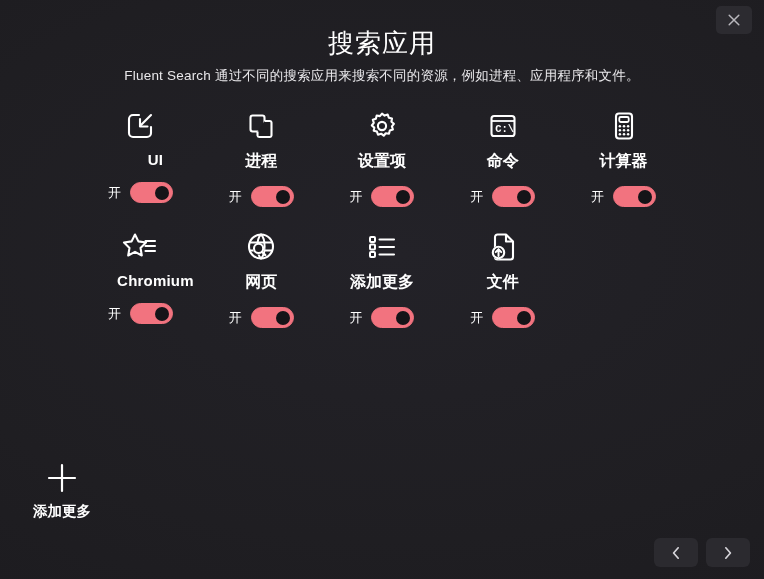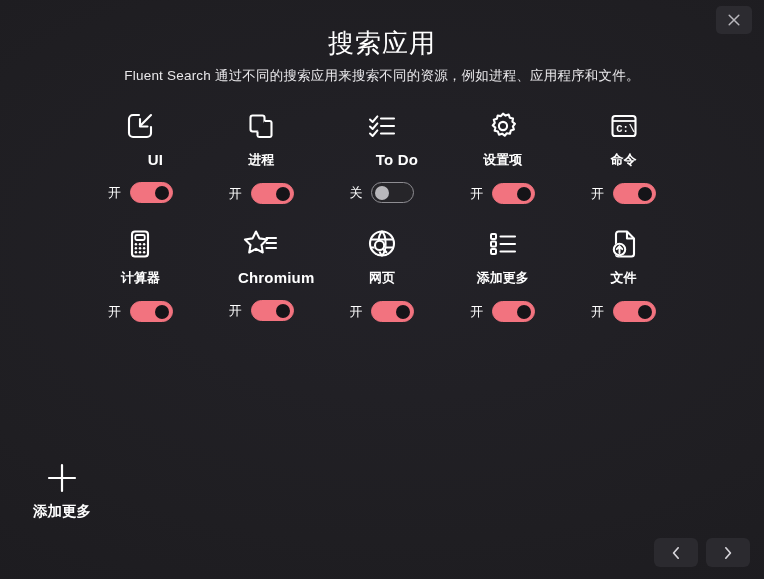--- a/index.html
+++ b/index.html
@@ -94,21 +94,21 @@
     height: 40px;
     display: flex;
     align-items: center;
     justify-content: center;
     cursor: pointer;
   }
   .app-icon svg { display: block; }
 
   .app-label {
     margin-top: 5px;
-    font-size: 13px;
+    font-size: 16px;
     font-weight: 700;
     color: #ffffff;
     text-align: center;
     white-space: nowrap;
   }
   .app-label.latin { font-size: 15px; letter-spacing: 0.2px; padding-left: 30px; }
 
   
   .toggle-row {
     margin-top: 14px;
@@ -247,37 +247,20 @@
       </div>
       <div class="app-label">进程</div>
       <div class="toggle-row">
         <span class="toggle-state">开</span>
         <span class="switch on">
             <span class="knob"></span>
           </span>
       </div>
     </div>
 
-    <div class="app-cell">
-      <div class="app-icon">
-        <svg width="34" height="34" viewBox="0 0 34 34">
-          <path d="M5 10.5 L7.6 13 L12.4 7.4" stroke="#fff" stroke-width="2" fill="none" stroke-linecap="round" stroke-linejoin="round"></path>
-          <path d="M5 17.5 L7.6 20 L12.4 14.4" stroke="#fff" stroke-width="2" fill="none" stroke-linecap="round" stroke-linejoin="round"></path>
-          <path d="M5 24.5 L7.6 27 L12.4 21.4" stroke="#fff" stroke-width="2" fill="none" stroke-linecap="round" stroke-linejoin="round"></path>
-          <path d="M16 9.5 H29 M16 17 H29 M16 24.5 H29" stroke="#fff" stroke-width="2.1" stroke-linecap="round"></path>
-        </svg>
-      </div>
-      <div class="app-label latin">To Do</div>
-      <div class="toggle-row">
-        <span class="toggle-state">关</span>
-        <span class="switch off">
-            <span class="knob"></span>
-          </span>
-      </div>
-    </div>
 
     <div class="app-cell">
       <div class="app-icon">
         <svg width="34" height="34" viewBox="0 0 34 34">
           <path d="M17 4.6 l2.6 2.0 3.1 -1.0 1.1 3.1 3.2 0.8 -0.6 3.2 2.5 2.1 -2.0 2.6 1.0 3.1 -3.1 1.1 -0.8 3.2 -3.2 -0.6 -2.1 2.5 -2.6 -2.0 -3.1 1.0 -1.1 -3.1 -3.2 -0.8 0.6 -3.2 -2.5 -2.1 2.0 -2.6 -1.0 -3.1 3.1 -1.1 0.8 -3.2 3.2 0.6 z" stroke="#fff" stroke-width="2.1" fill="none" stroke-linejoin="round"></path>
           <circle cx="17" cy="17" r="4.1" stroke="#fff" stroke-width="2.1" fill="none"></circle>
         </svg>
       </div>
       <div class="app-label">设置项</div>
       <div class="toggle-row">

